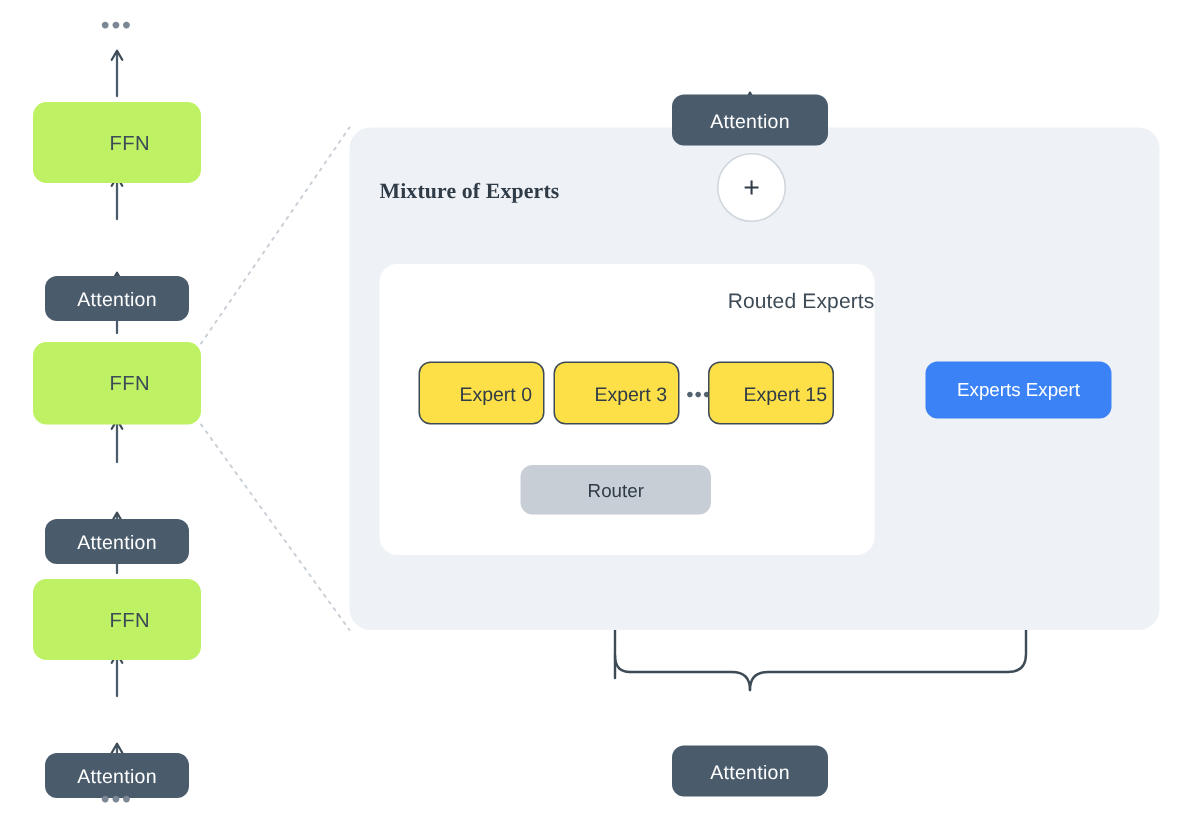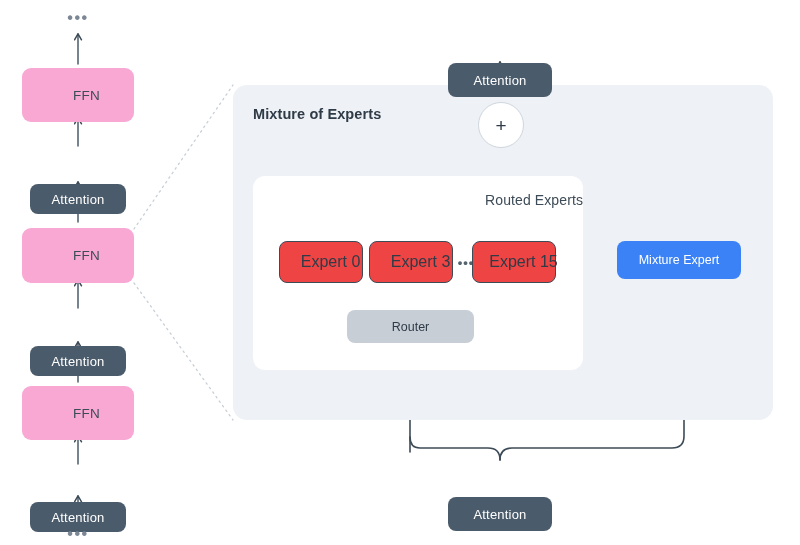--- a/index.html
+++ b/index.html
@@ -30,21 +30,21 @@
     position: absolute;
     box-sizing: border-box;
     display: flex;
     align-items: center;
     justify-content: center;
     text-align: center;
     white-space: nowrap;
   }
   
   .ffn-box {
-    background: #f9a8d4;
+    background: #bef264;
     border-radius: 9px;
     color: #3d4b57;
     font-size: 13.5px;
     letter-spacing: 0.3px;
     padding-left: 17px;
   }
   .attn-box {
     background: #4a5b6b;
     border-radius: 8px;
     color: #ffffff;
@@ -80,25 +80,25 @@
   }
   .routed-title {
     position: absolute;
     color: #3d4b57;
     font-size: 14px;
     letter-spacing: 0.1px;
     white-space: nowrap;
     text-align: right;
   }
   .expert-box {
-    background: #ef4444;
+    background: #fde047;
     border: 1.4px solid #3d4b57;
     border-radius: 8px;
     color: #2f3b47;
-    font-size: 16px;
+    font-size: 13px;
     padding-left: 19px;
   }
   .expert-gap {
     color: #55636f;
     font-size: 13px;
     letter-spacing: 1px;
     font-weight: 700;
   }
   .router-box {
     background: #c7ced6;
@@ -175,21 +175,21 @@
       <path d="M410,176 L410,136 C410,128 414,124 422,124 L472,124" marker-end="url(#ah)"></path>
 
       <path d="M684,238 L684,132 C684,126 680,124 674,124 L528,124" marker-end="url(#ah)"></path>
 
       <path d="M500,104 L500,62" marker-end="url(#ah)"></path>
     </g>
   </svg>
 
   <div class="moe-panel" style="left:233px; top:85px; width:540px; height:335px;"></div>
 
-  <div class="moe-title" style="left:253px; top:106px;">Mixture of Experts</div>
+  <div class="moe-title" style="left:253px; top:120px;font-family:Liberation Serif, serif;">Mixture of Experts</div>
 
   <div class="routed-panel" style="left:253px; top:176px; width:330px; height:194px;"></div>
 
   <div class="routed-title" style="left:253px; top:192px; width:330px;">Routed Experts</div>
 
   <div class="ellipsis node" style="left:48px; top:8px; width:60px; height:20px;">•••</div>
 
   <div class="node ffn-box" style="left:22px; top:68px; width:112px; height:54px;">FFN</div>
 
   <div class="node attn-box" style="left:30px; top:148px; width:96px; height:30px;">Attention</div>
@@ -207,21 +207,21 @@
   <div class="node expert-box" style="left:279px; top:241px; width:84px; height:42px;">Expert 0</div>
 
   <div class="node expert-box" style="left:369px; top:241px; width:84px; height:42px;">Expert 3</div>
 
   <div class="node expert-gap" style="left:455px; top:241px; width:22px; height:42px;">•••</div>
 
   <div class="node expert-box" style="left:472px; top:241px; width:84px; height:42px;text-align:center;">Expert 15</div>
 
   <div class="node router-box" style="left:347px; top:310px; width:127px; height:33px;">Router</div>
 
-  <div class="node shared-box" style="left:617px; top:241px; width:124px; height:38px;">Mixture Expert</div>
+  <div class="node shared-box" style="left:617px; top:241px; width:124px; height:38px;">Experts Expert</div>
 
   <div class="plus-circle" style="left:478px; top:102px; width:44px; height:44px;">+</div>
 
   <div class="node attn-box" style="left:448px; top:27px; width:104px; height:34px;">Attention</div>
 
   <div class="node attn-box" style="left:448px; top:461px; width:104px; height:34px;">Attention</div>
 
 </div>
 
 </body></html>

